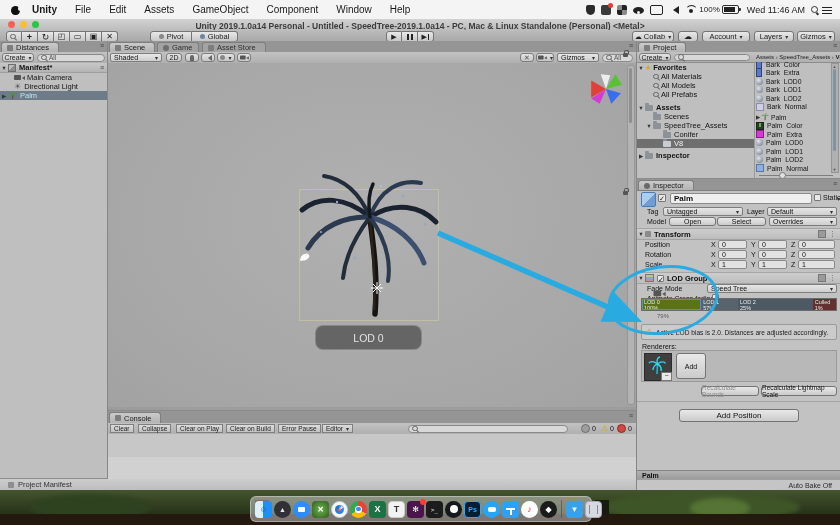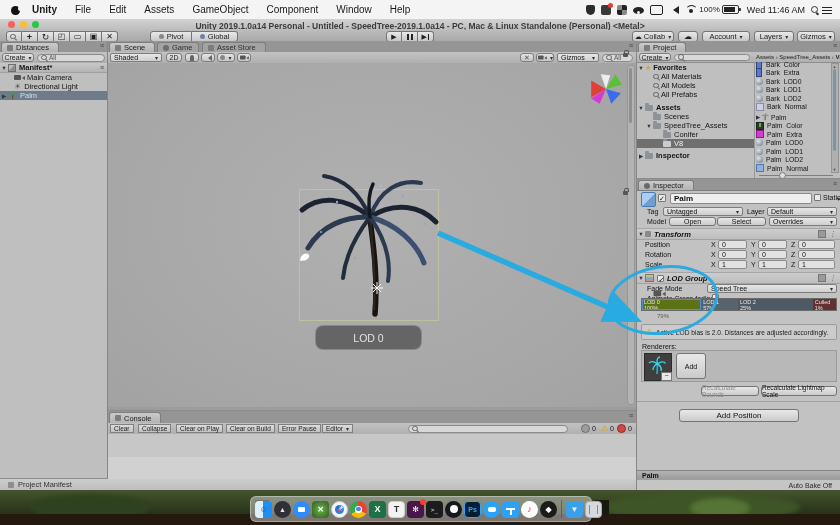--- a/index.html
+++ b/index.html
@@ -81,21 +81,21 @@
   .folder::before{content:"";position:absolute;left:0;top:-2px;width:4px;height:2px;background:#8d9298;border-radius:1px 1px 0 0;}
   .sphere{width:7px;height:7px;border-radius:50%;background:radial-gradient(circle at 35% 30%,#dfe5ea,#697585);margin-right:3px;flex:none;}
   .texblue{width:4px;height:7px;background:#5b79c9;border:0.5px solid #33437a;margin:0 4px 0 1px;flex:none;}
   .sq{width:6px;height:6px;margin-right:3px;flex:none;}
 
   .cb{width:8px;height:8px;background:#e9e9e9;border:1px solid #777;border-radius:1px;font-size:7px;line-height:7px;text-align:center;color:#222;box-sizing:border-box;}
   .field{background:#e2e2e2;border:1px solid #8b8b8b;border-radius:2px;font-size:7px;display:flex;align-items:center;padding:0 3px;box-sizing:border-box;color:#111;}
   .ddf{background:linear-gradient(#e6e6e6,#cecece);border:1px solid #7d7d7d;border-radius:2px;font-size:7px;display:flex;align-items:center;padding:0 3px;box-sizing:border-box;color:#111;}
   .ddf .dar{margin-left:auto;}
   .ibtn{background:linear-gradient(#e8e8e8,#cbcbcb);border:1px solid #747474;border-radius:3px;font-size:7px;display:flex;align-items:center;justify-content:center;box-sizing:border-box;color:#111;}
-  .sect-h{position:absolute;left:0;right:0;height:10px;background:linear-gradient(#cdcdcd,#bdbdbd);border-top:1px solid #a6a6a6;border-bottom:1px solid #a2a2a2;display:flex;align-items:center;font-size:7.5px;font-style:italic;}
+  .sect-h{position:absolute;left:0;right:0;height:10px;background:linear-gradient(#cdcdcd,#bdbdbd);border-top:1px solid #a6a6a6;border-bottom:1px solid #a2a2a2;display:flex;align-items:center;font-size:7.5px;}
 
   .camico{width:10px;height:7px;position:relative;}
   .camico::before{content:"";position:absolute;left:0;top:1px;width:7px;height:5px;background:#555;border-radius:1px;}
   .camico::after{content:"";position:absolute;left:7px;top:1.5px;border:2px solid transparent;border-right:3px solid #555;margin-top:0;transform:translateX(-1px);}
 
   
   .lodbar{position:absolute;display:flex;height:13px;border:1px solid #6a6a6a;box-sizing:border-box;}
   .lodseg{height:100%;box-sizing:border-box;padding:1px 0 0 2px;color:#e8e8e8;font-size:5.5px;line-height:5.5px;overflow:hidden;}
   .lodseg.sel{outline:1.5px solid #4a90d9;outline-offset:-1px;}
 

